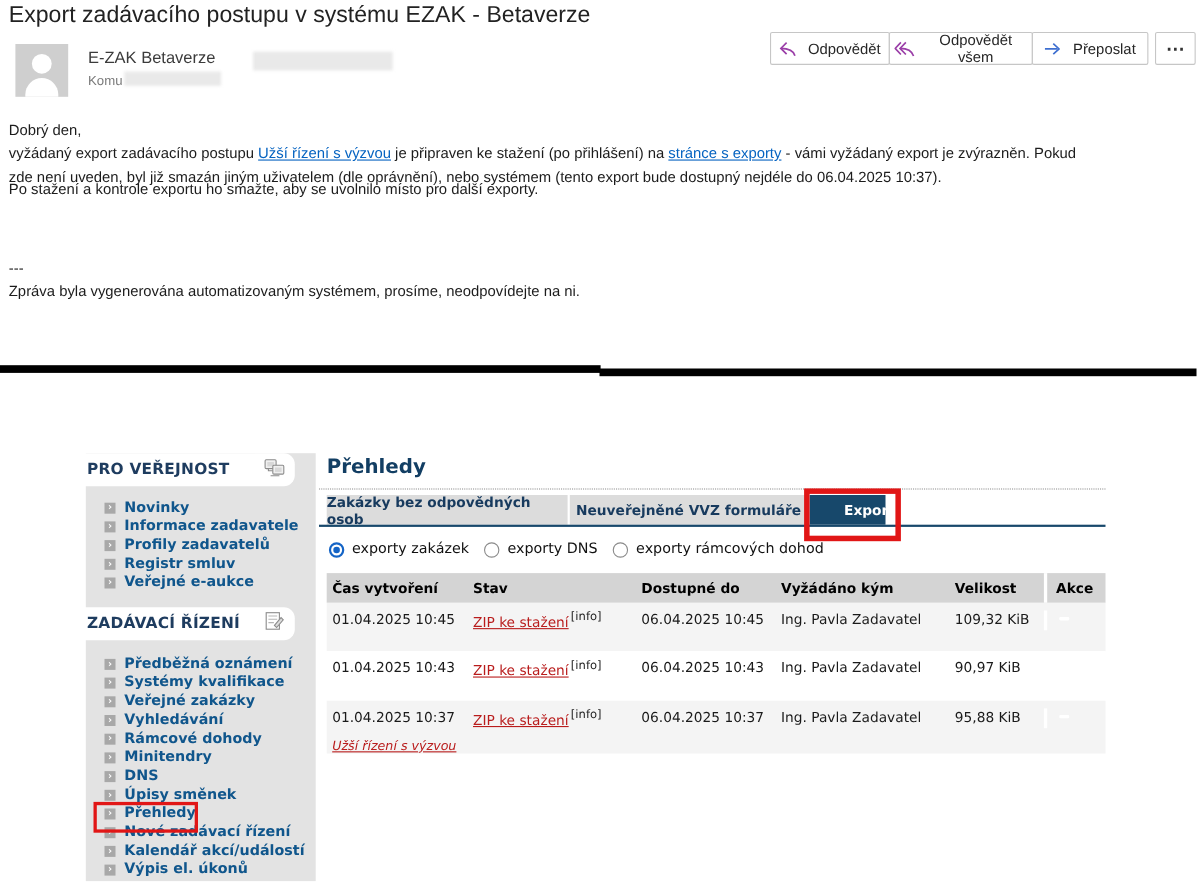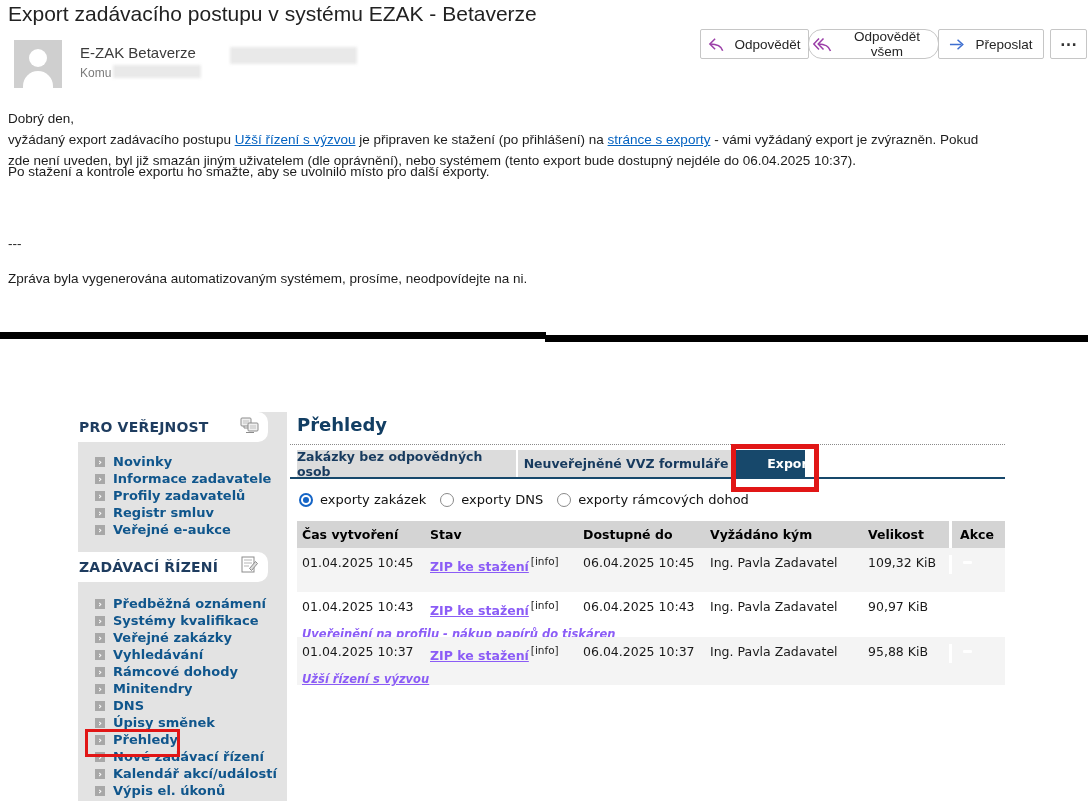--- a/index.html
+++ b/index.html
@@ -15,27 +15,27 @@
   .to-label{position:absolute;left:80px;top:66px;font-size:12px;color:#7a7a7a;}
   .redact{position:absolute;background:#e9e9e9;filter:blur(1.5px);}
   .redact1{left:230px;top:47px;width:127px;height:17px;}
   .redact2{left:113px;top:65px;width:88px;height:13px;}
 
   .btnbar{position:absolute;left:700px;top:29px;display:flex;}
   .obtn{height:30px;border:1px solid #c6c6c6;border-radius:2px;background:#fff;display:flex;
         align-items:center;justify-content:center;gap:8px;font-size:13.5px;color:#262626;
         font-family:"Liberation Sans",sans-serif;box-sizing:border-box;padding:0 4px;}
   .obtn + .obtn{margin-left:-1px;}
-  .obtn.reply{width:109px;} .obtn.replyall{width:131px;border-radius:14px;} .obtn.forward{width:106px;}
+  .obtn.reply{width:109px;} .obtn.replyall{width:131px;} .obtn.forward{width:106px;}
   .obtn.more{position:absolute;left:1050px;top:29px;width:37px;height:30px;font-size:17px;font-weight:bold;color:#333;}
   .obtn svg{display:block;}
 
   .mailbody div{position:absolute;left:8px;font-size:13.5px;color:#1c1c1c;white-space:nowrap;}
   .mb-l1{top:111px;} .mb-l2{top:132px;} .mb-l3{top:153px;} .mb-l4{top:164px;}
-  .mb-sep{top:236px;} .mb-foot{top:271px;}
+  .mb-sep{top:236px;} .mb-foot{top:257px;}
   .maillink{color:#0563C1;text-decoration:underline;cursor:pointer;}
 
   
   .blackbar{position:absolute;background:#000;}
   .bar1{left:0;top:332px;width:546px;height:7px;}
   .bar2{left:545px;top:335px;width:543px;height:7px;}
 
   
   .ez{font-family:"DejaVu Sans",sans-serif;}
   .side-gray{position:absolute;left:78px;top:412px;width:209px;height:389px;background:#e3e3e3;}
@@ -75,21 +75,21 @@
   .c1{width:128px;} .c2{width:153px;} .c3{width:127px;} .c4{width:158px;}
   .c5{width:89px;border-right:3px solid #fff;} .c6{width:53px;padding-left:8px;}
 
   .t-block{position:absolute;left:297px;width:708px;}
   .tb1{top:548px;height:44px;background:#f4f4f4;}
   .tb2{top:592px;height:45px;background:#fff;}
   .tb3{top:637px;height:48px;background:#f4f4f4;}
   .t-row{display:flex;padding-top:7px;}
   .t-row .t-cell{font-size:12.5px;color:#1a1a1a;white-space:nowrap;}
   .t-sub{padding-left:5px;margin-top:5px;}
-  .applink{color:#8b5cf6;text-decoration:underline;cursor:pointer;font-weight:bold;}
+  .applink{color:#b91c1c;text-decoration:underline;cursor:pointer;}
   .ziplink{font-size:12.5px;}
   .info-sup{font-size:10.5px;color:#222;vertical-align:6px;margin-left:2px;}
   .sublink{font-size:11.5px;font-style:italic;}
   .delico{width:15px;height:15px;border-radius:50%;margin-top:1px;cursor:pointer;position:relative;
           background:radial-gradient(circle at 35% 28%,#f07a66,#ce2413 62%,#a01608);}
   .delico::after{content:'';position:absolute;left:3px;top:6px;width:9px;height:3px;background:#fff;border-radius:1px;}
 </style>
 </head>
 <body>
 
@@ -295,21 +295,20 @@
 
     <div class="t-block tb2">
       <div class="t-row">
         <span class="t-cell c1">01.04.2025 10:43</span>
         <span class="t-cell c2"><a class="applink ziplink">ZIP ke stažení</a><span class="info-sup">[info]</span></span>
         <span class="t-cell c3">06.04.2025 10:43</span>
         <span class="t-cell c4">Ing. Pavla Zadavatel</span>
         <span class="t-cell c5">90,97 KiB</span>
         <span class="t-cell c6"><span class="delico"></span></span>
       </div>
-      <div class="t-sub"><a class="applink sublink">Uveřejnění na profilu - nákup papírů do tiskáren</a></div>
     </div>
 
     <div class="t-block tb3">
       <div class="t-row">
         <span class="t-cell c1">01.04.2025 10:37</span>
         <span class="t-cell c2"><a class="applink ziplink">ZIP ke stažení</a><span class="info-sup">[info]</span></span>
         <span class="t-cell c3">06.04.2025 10:37</span>
         <span class="t-cell c4">Ing. Pavla Zadavatel</span>
         <span class="t-cell c5">95,88 KiB</span>
         <span class="t-cell c6"><span class="delico"></span></span>

